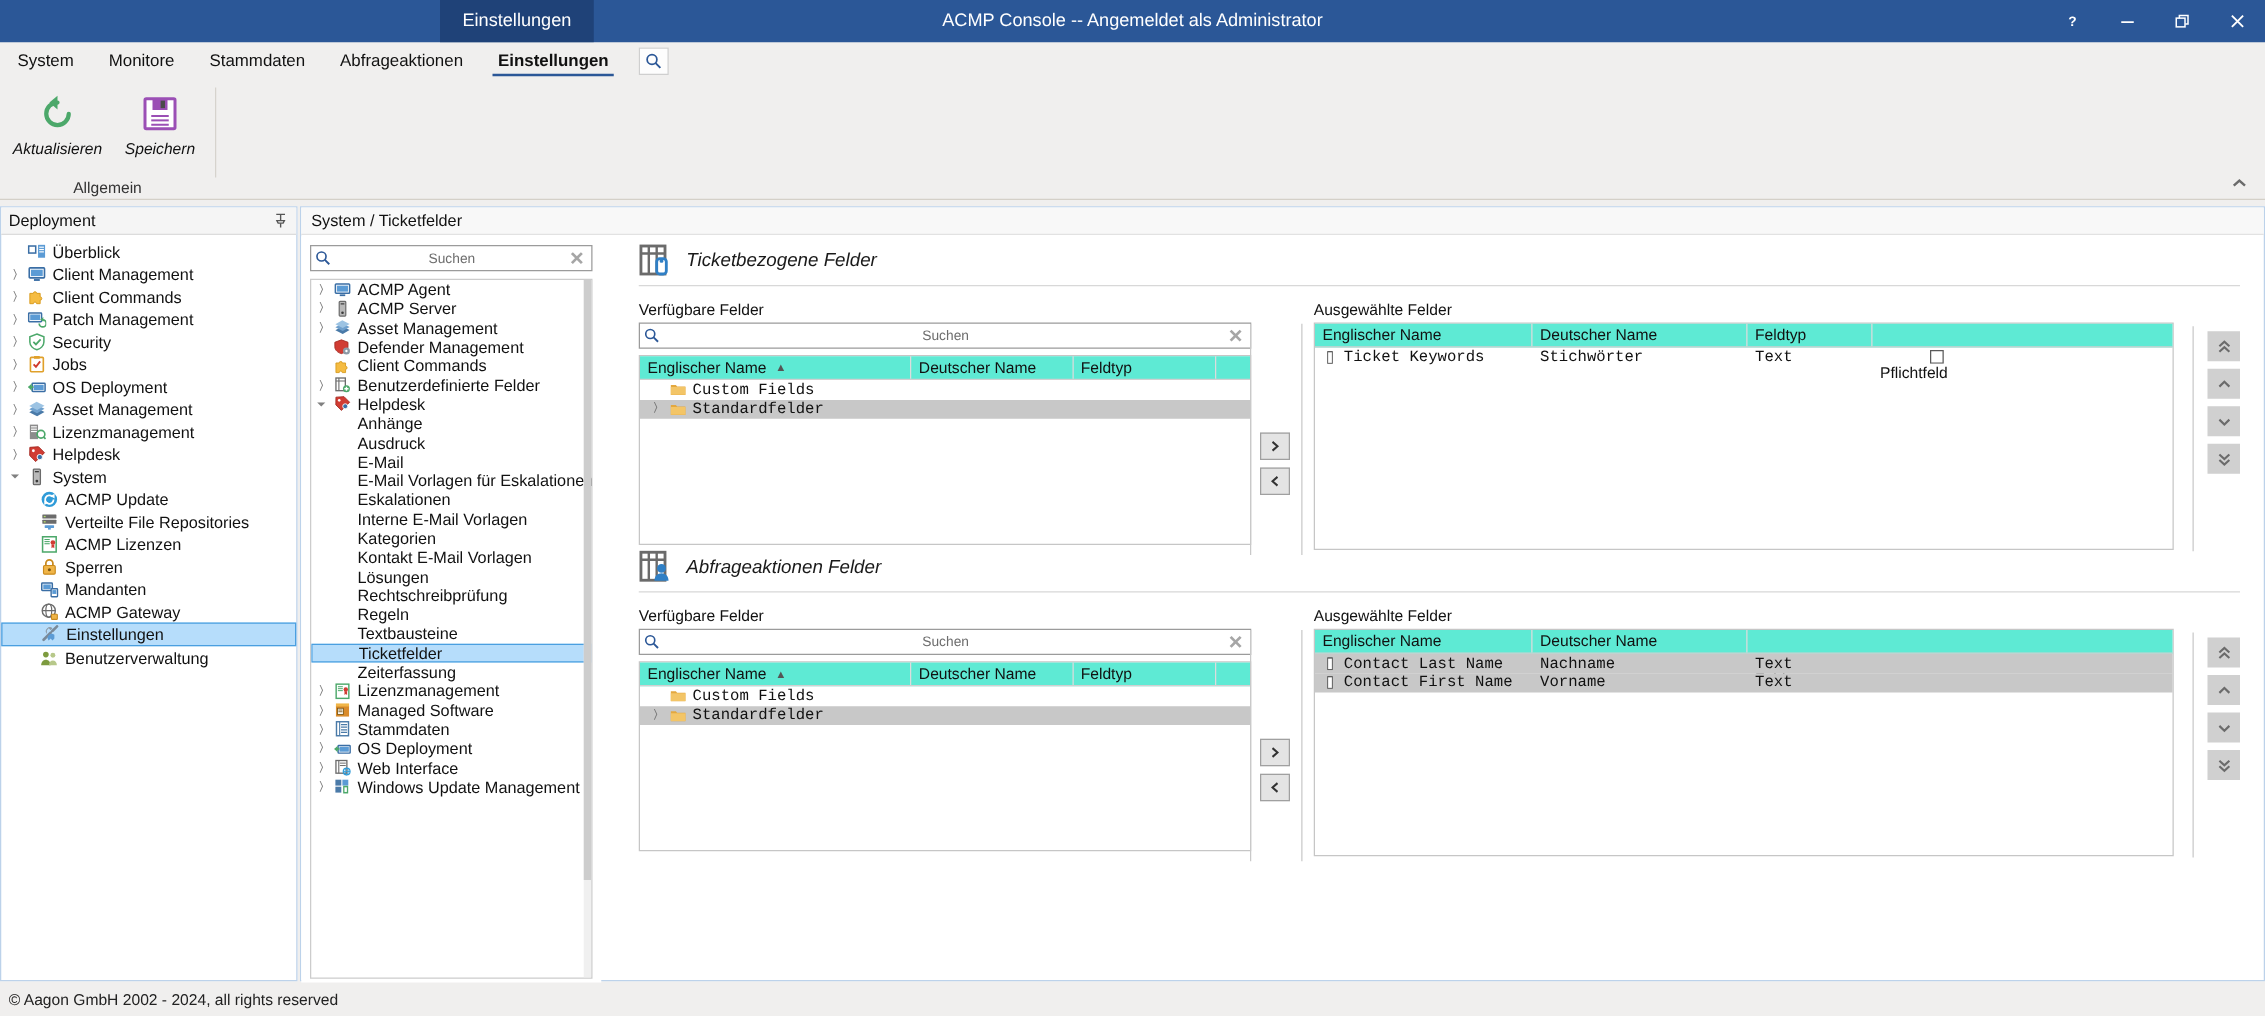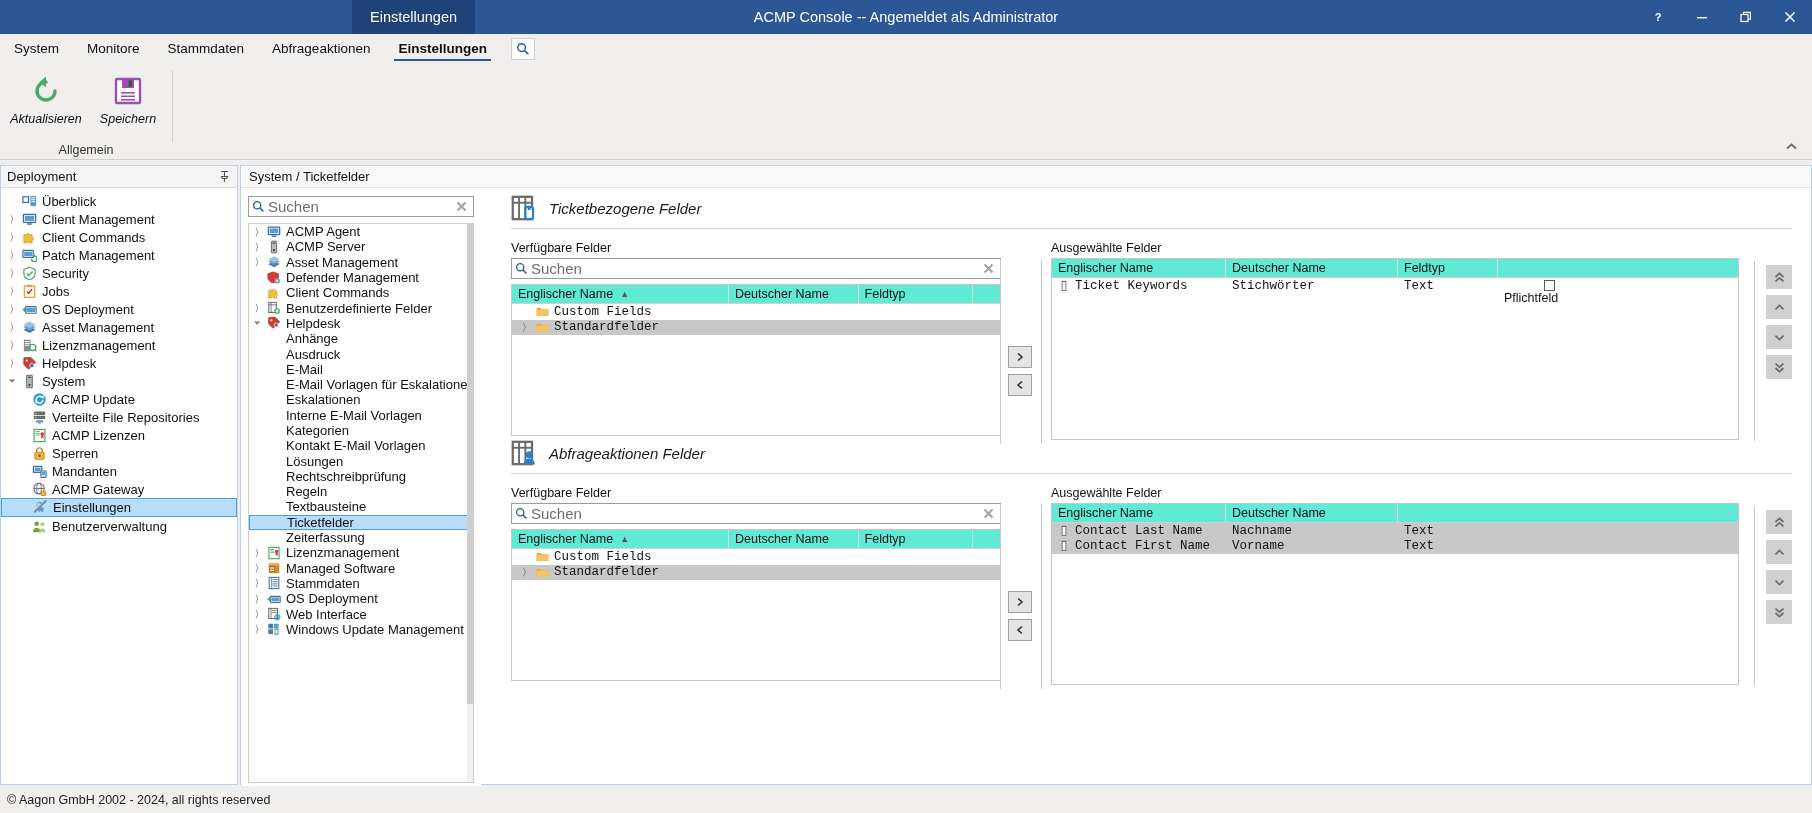--- a/index.html
+++ b/index.html
@@ -119,21 +119,21 @@
   
   .settings-tree-panel {
     position: absolute; left: 0; top: 23px; width: 240px; height: 597px;
     background: #fff; padding: 7px 7px 0 7px;
   }
   .search-box {
     display: flex; align-items: center; height: 21px;
     border: 1px solid #9b9b9b; background: #fff; padding: 0 3px;
   }
   .search-box .mag { flex: none; display: flex; align-items: center; }
-  .search-box .ph { flex: 1; font-size: 15px; color: #6d6d6d; padding-left: 3px; }
+  .search-box .ph { flex: 1; font-size: 11px; color: #6d6d6d; padding-left: 3px; text-align: center; }
   .search-box .clr { flex: none; color: #a6a6a6; font-size: 15px; padding-right: 2px; }
   .settings-tree {
     margin-top: 6px; height: 560px; border: 1px solid #cccccc; background: #fff;
     overflow: hidden; position: relative;
   }
   .st-row {
     display: flex; align-items: center; height: 15.3px;
     font-size: 13px; color: #111; white-space: nowrap;
   }
   .st-row.selected { background: #b6ddfb; border: 1px solid #4a9fe0; }

